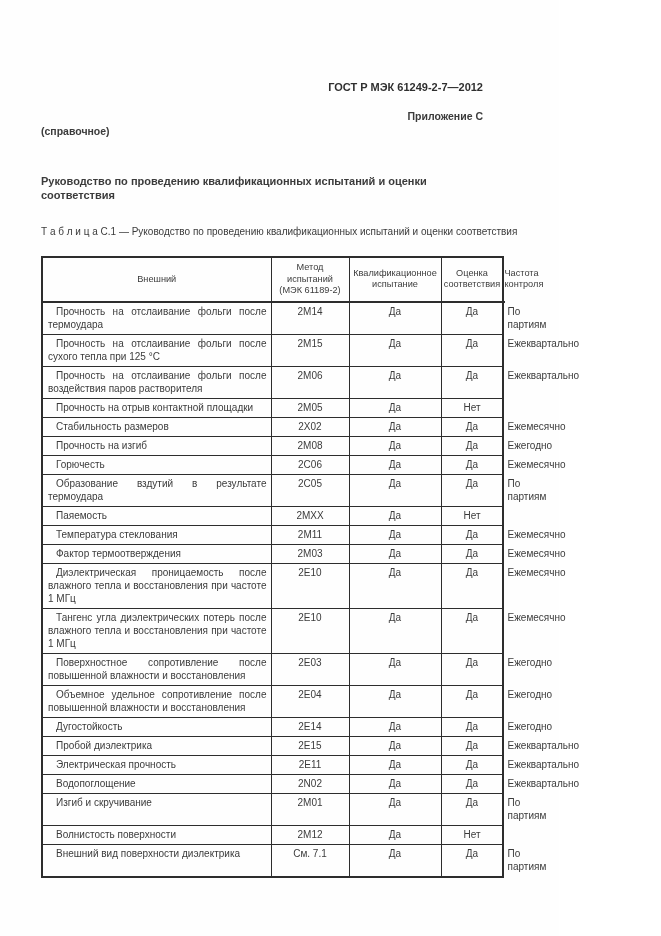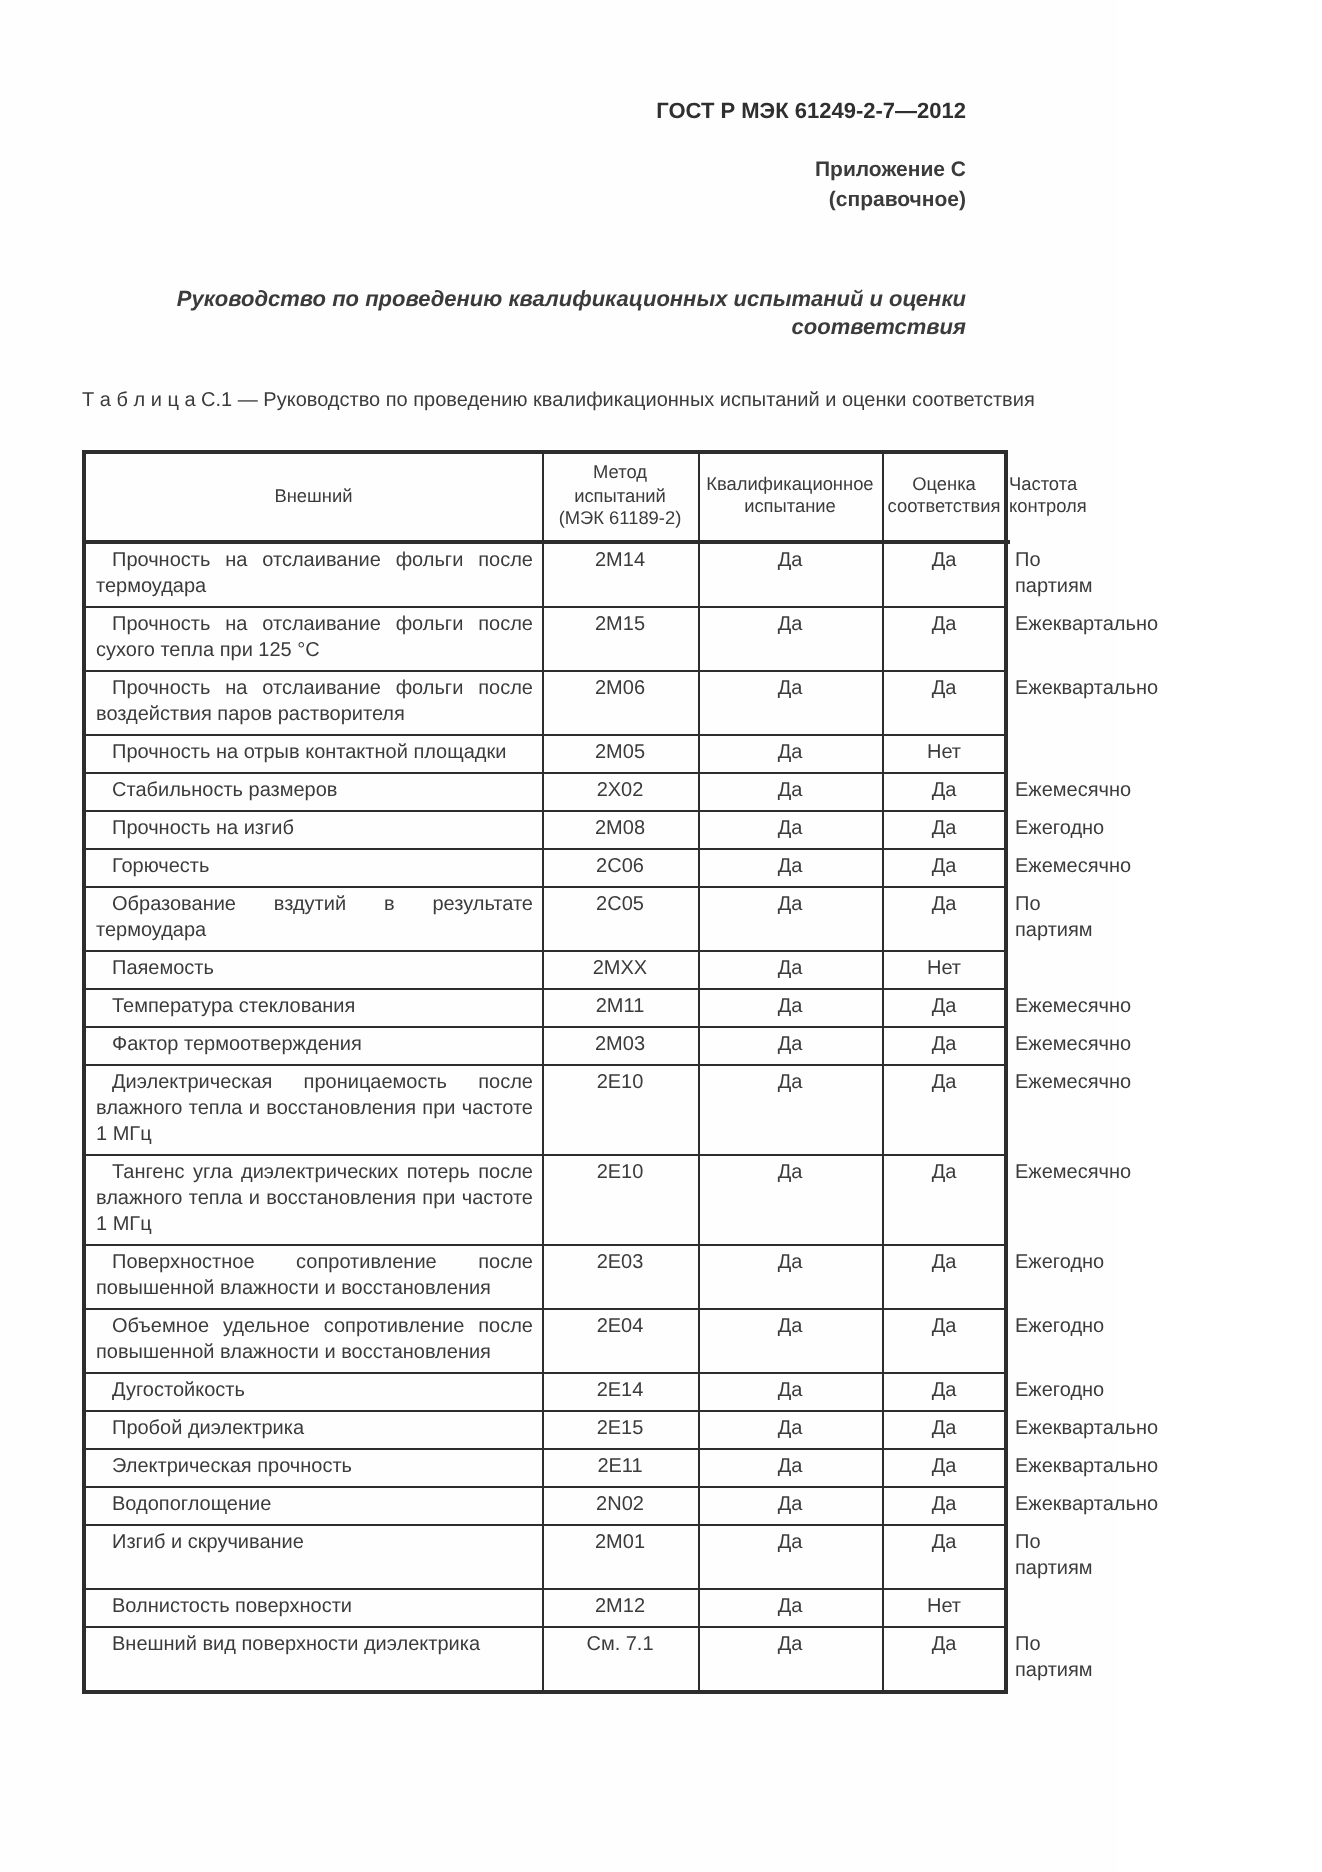--- a/index.html
+++ b/index.html
@@ -11,51 +11,50 @@
     width: 661px;
     height: 936px;
     font-family: "Liberation Sans", sans-serif;
     color: #3b3b3b;
     overflow: hidden;
   }
   .page {
     box-sizing: border-box;
     width: 559px;
     height: 936px;
-    padding: 50px 76px 0 41px;
+    padding: 81px 76px 0 41px;
     background: #fefefe;
   }
   .std-ref {
     text-align: right;
     font-weight: bold;
     font-size: 11px;
     line-height: 13px;
     color: #2f2f2f;
   }
   .annex-title {
     text-align: right;
     font-weight: bold;
     font-size: 10.5px;
     line-height: 13px;
     margin-top: 16px;
   }
   .annex-subtitle {
-    text-align: right;
+    text-align: left;
     font-weight: bold;
     font-size: 10.5px;
     line-height: 13px;
     margin-top: 2px;
   }
   .section-title {
-    text-align: right;
+    text-align: left;
     font-weight: bold;
     font-size: 11px;
     line-height: 14px;
     margin: 36px 0 0 0;
-    font-style: italic;
   }
   .para {
     font-size: 11px;
     line-height: 15px;
     text-align: justify;
     text-indent: 27px;
     margin: 19px 0 0 0;
   }
   .tbl-caption {
     font-size: 10px;

